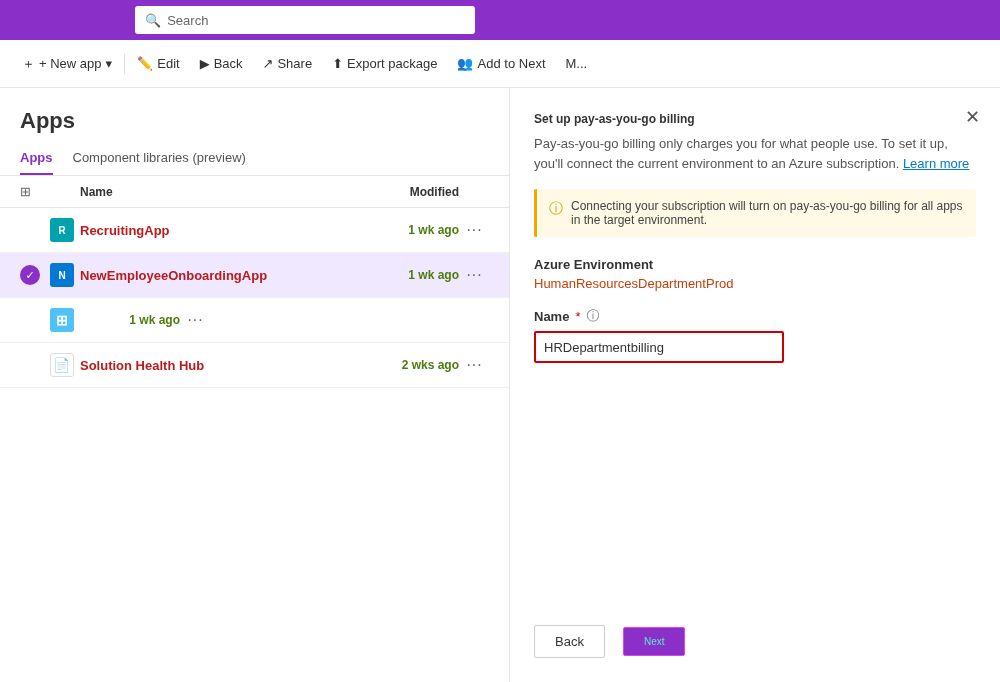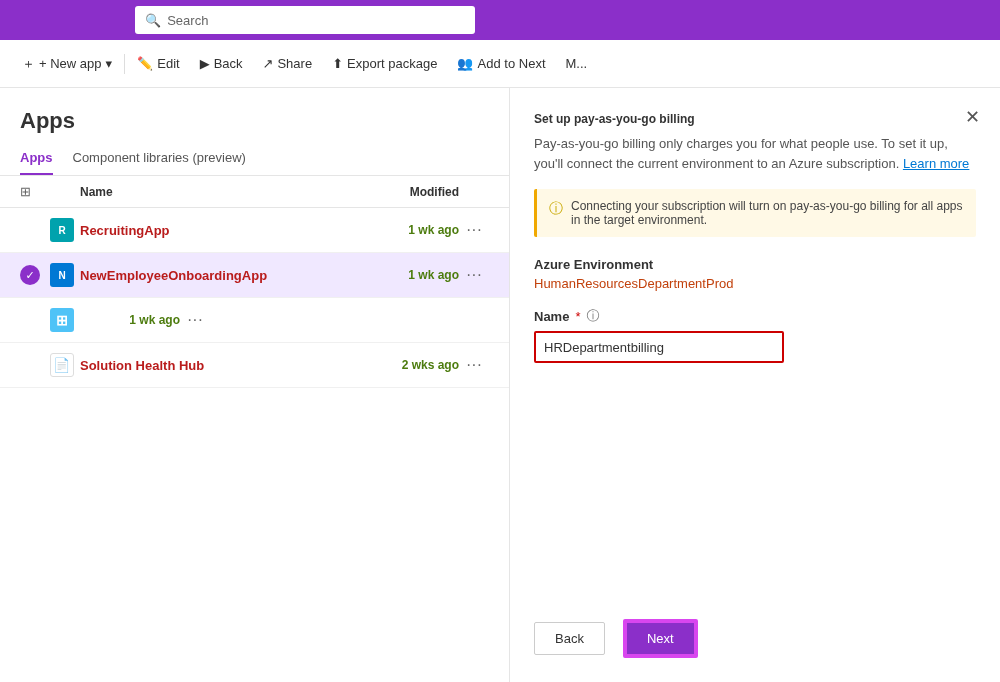--- a/index.html
+++ b/index.html
@@ -259,24 +259,24 @@
       padding: 8px 20px;
       border: 1px solid #ccc;
       background: #fff;
       font-size: 13px;
       color: #333;
       cursor: pointer;
       border-radius: 2px;
     }
     .btn-next {
       padding: 8px 20px;
-      border: 4px solid #d946ef;
+      border: 1px solid #d946ef;
       background: #8b2fc9;
-      color: #ffffff;
-      font-size: 13px;
+      color: #5eead4;
+      font-size: 10px;
       cursor: pointer;
       border-radius: 2px;
     }
 
     .top-bar-relative { position: relative; }
   </style>
 </head>
 <body>
 
 <div class="top-bar top-bar-relative">

